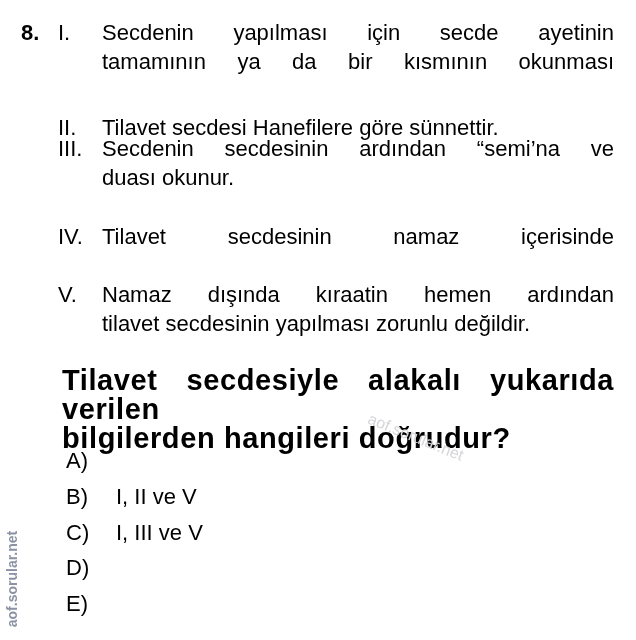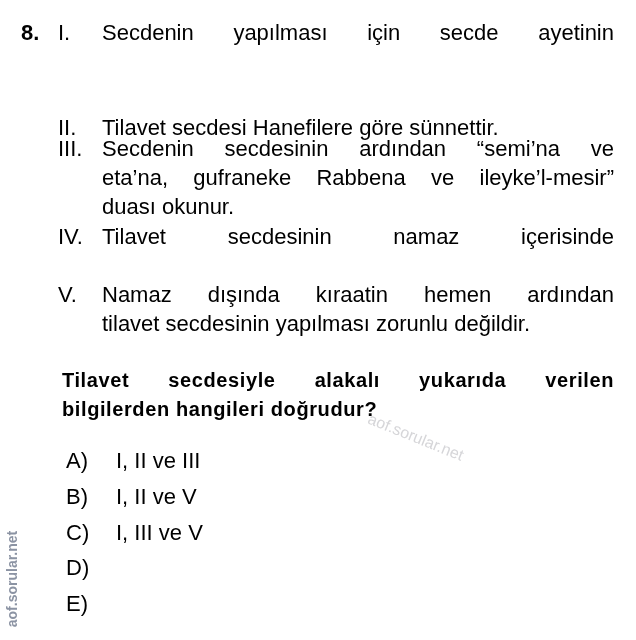--- a/index.html
+++ b/index.html
@@ -42,21 +42,21 @@
       text-align-last: left;
     }
     .stmt .text.full-justify {
       text-align-last: justify;
     }
     .question {
       position: absolute;
       left: 62px;
       top: 366px;
       width: 552px;
-      font-size: 20px;
+      font-size: 29px;
       font-weight: bold;
       line-height: 29px;
       letter-spacing: 0.6px;
       text-align: justify;
     }
     .options {
       position: absolute;
       left: 66px;
       top: 446px;
     }
@@ -100,31 +100,31 @@
     }
   </style>
 </head>
 <body>
 
 <div class="qnum">8.</div>
 
 <div class="stmt" style="top:18px;">
   <div class="roman">I.</div>
   <div class="text full-justify">Secdenin yapılması için secde ayetinin</div>
+  <div class="text full-justify">tamamının ya da bir kısmının okunması</div>
 </div>
 
 <div class="stmt" style="top:113px;">
   <div class="roman">II.</div>
   <div class="text">Tilavet secdesi Hanefilere göre sünnettir.</div>
 </div>
 
 <div class="stmt" style="top:134px;">
   <div class="roman">III.</div>
   <div class="text full-justify">Secdenin secdesinin ardından “semi’na ve</div>
-  <div class="text full-justify">eta’na, gufraneke Rabbena ve ileyke’l-mesir”</div>
   <div class="text">duası okunur.</div>
 </div>
 
 <div class="stmt" style="top:222px;">
   <div class="roman">IV.</div>
   <div class="text full-justify">Tilavet secdesinin namaz içerisinde</div>
 </div>
 
 <div class="stmt" style="top:280px;">
   <div class="roman">V.</div>
@@ -133,21 +133,20 @@
 </div>
 
 <div class="question">
   <div style="text-align-last: justify;">Tilavet secdesiyle alakalı yukarıda verilen</div>
   <div style="text-align-last: left;">bilgilerden hangileri doğrudur?</div>
 </div>
 
 <div class="options">
   <div class="option">
     <span class="letter">A)</span>
-    <span>I, II ve III</span>
   </div>
   <div class="option">
     <span class="letter">B)</span>
     <span>I, II ve V</span>
   </div>
   <div class="option">
     <span class="letter">C)</span>
     <span>I, III ve V</span>
   </div>
   <div class="option">

